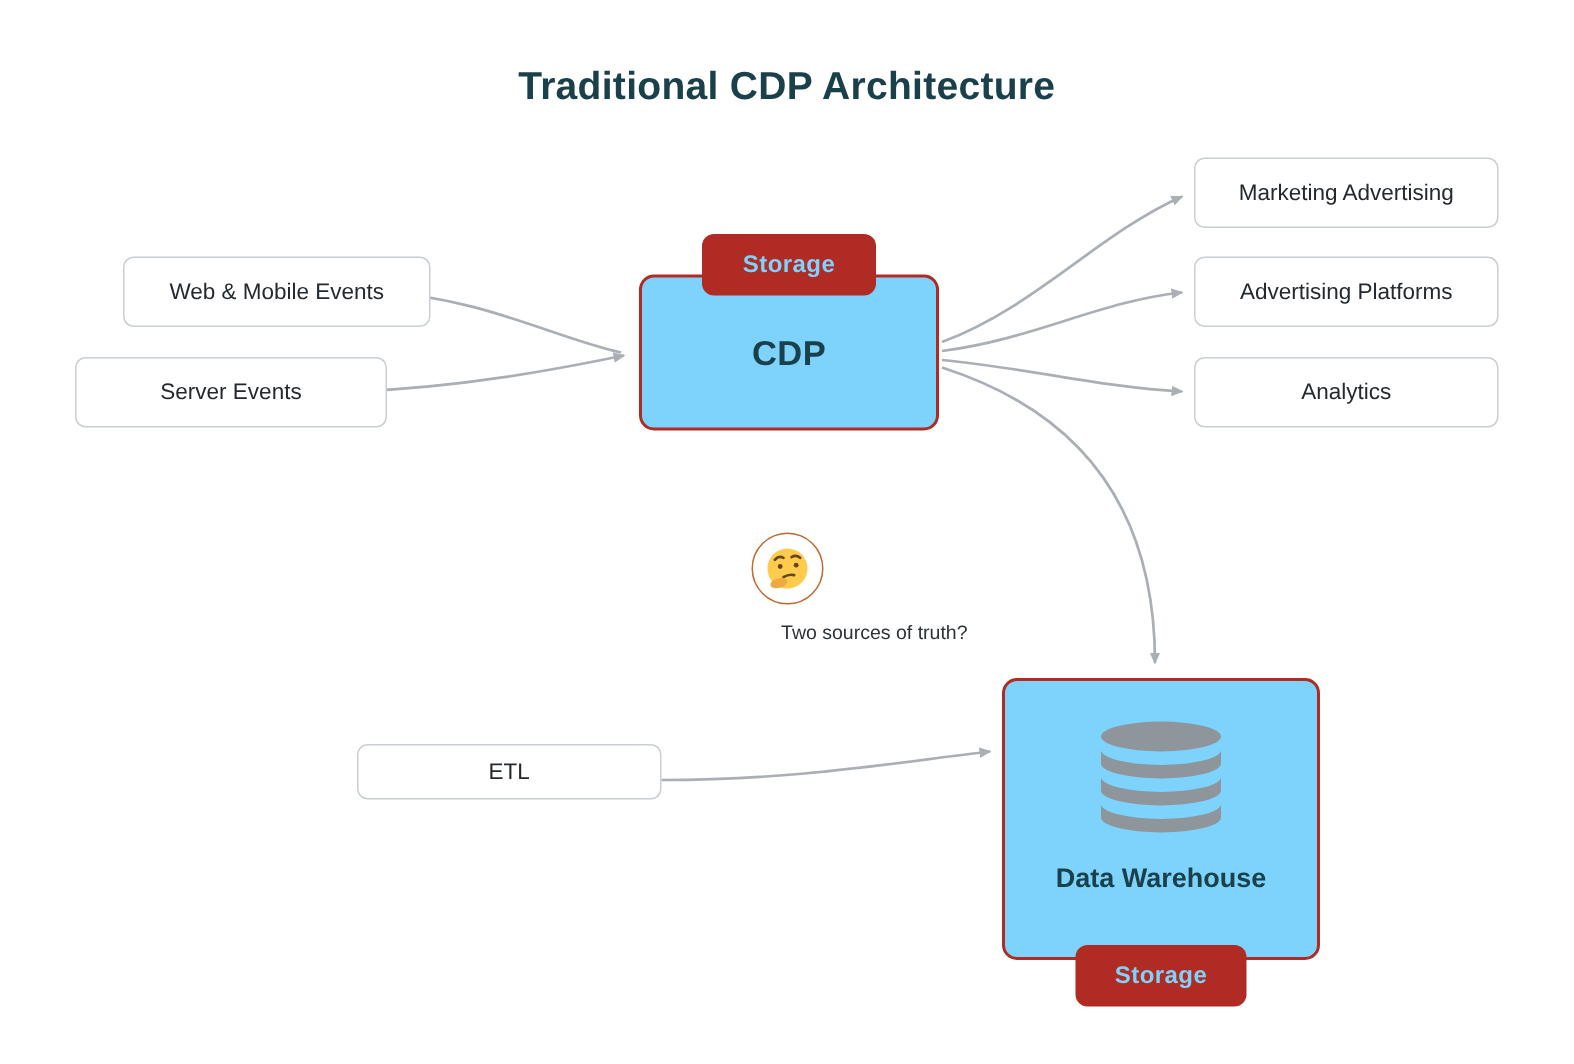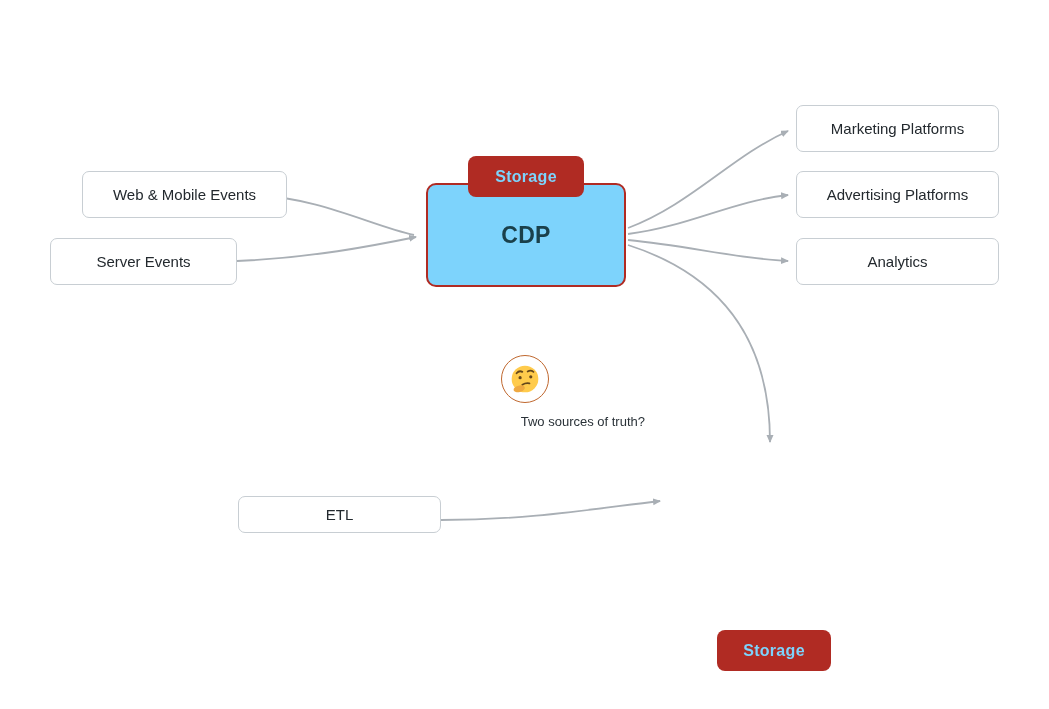--- a/index.html
+++ b/index.html
@@ -63,21 +63,21 @@
     justify-content: center;
     font-size: 16px;
     font-weight: 600;
     letter-spacing: 0.3px;
     z-index: 3;
     box-sizing: border-box;
   }
   #node-cdp        { left: 426px; top: 183px; width: 200px; height: 104px; }
   #badge-cdp       { left: 468px; top: 156px; width: 116px; height: 41px; }
   #node-web-mobile { left: 50px;  top: 171px; width: 205px; height: 47px; margin-left: 32px; }
-  #node-server     { left: 50px;  top: 238px; width: 187px; height: 47px; }
+  #node-server     { left: 50px;  top: 238px; width: 208px; height: 47px; }
   #node-marketing  { left: 796px; top: 105px; width: 203px; height: 47px; }
   #node-advertising{ left: 796px; top: 171px; width: 203px; height: 47px; }
   #node-analytics  { left: 796px; top: 238px; width: 203px; height: 47px; }
   #node-etl        { left: 238px; top: 496px; width: 203px; height: 37px; }
   #node-warehouse  {
     left: 668px; top: 452px; width: 212px; height: 188px;
     flex-direction: column; justify-content: flex-start;
   }
   #badge-warehouse { left: 717px; top: 630px; width: 114px; height: 41px; }
   .db-icon-wrap { margin-top: 26px; }
@@ -116,20 +116,21 @@
     font-weight: 500;
     color: #2A3238;
     z-index: 2;
   }
 </style>
 </head>
 <body>
 
 <div id="canvas">
 
+  <div class="title">Traditional CDP Architecture</div>
 
   <svg id="arrow-layer" viewBox="0 0 1049 709" xmlns="http://www.w3.org/2000/svg">
     <defs>
       <marker id="arrowhead" markerWidth="9" markerHeight="8" refX="7" refY="3.5" orient="auto" markerUnits="userSpaceOnUse">
         <path d="M0,0 L8,3.5 L0,7 Z" fill="#A9AFB5"></path>
       </marker>
     </defs>
     <g fill="none" stroke="#A9AFB5" stroke-width="1.8">
       <path d="M255,195 C320,198 372,226 414,235"></path>
       <path d="M237,261 C310,258 372,246 416,237" marker-end="url(#arrowhead)"></path>
@@ -149,21 +150,21 @@
   </div>
 
   <div class="badge" id="badge-cdp">
     <span>Storage</span>
   </div>
   <div class="node-red" id="node-cdp">
     <span class="cdp-label">CDP</span>
   </div>
 
   <div class="node" id="node-marketing">
-    <span>Marketing Platforms</span>
+    <span>Marketing Advertising</span>
   </div>
   <div class="node" id="node-analytics">
     <span>Analytics</span>
   </div>
   <div class="node" id="node-advertising">
     <span>Advertising Platforms</span>
   </div>
 
   <div class="emoji-circle">
     <svg width="32" height="32" viewBox="0 0 36 36" xmlns="http://www.w3.org/2000/svg">
@@ -175,17 +176,28 @@
       <path d="M15 24.5 q4 -2.5 8 -1.5" stroke="#65471B" stroke-width="2" fill="none" stroke-linecap="round"></path>
       <ellipse cx="11.5" cy="29" rx="6.5" ry="3.6" fill="#EFA941" transform="rotate(-14 11.5 29)"></ellipse>
     </svg>
   </div>
   <div class="annotation-text">Two sources of truth?</div>
 
   <div class="node" id="node-etl">
     <span>ETL</span>
   </div>
 
+  <div class="node-red" id="node-warehouse">
+    <div class="db-icon-wrap">
+      <svg width="88" height="78" viewBox="0 0 88 78" xmlns="http://www.w3.org/2000/svg">
+        <ellipse cx="44" cy="11" rx="40" ry="10" fill="#8E959B"></ellipse>
+        <path d="M4 20 a40 10 0 0 0 80 0 v9 a40 10 0 0 1 -80 0 z" fill="#8E959B"></path>
+        <path d="M4 38 a40 10 0 0 0 80 0 v9 a40 10 0 0 1 -80 0 z" fill="#8E959B"></path>
+        <path d="M4 56 a40 10 0 0 0 80 0 v9 a40 10 0 0 1 -80 0 z" fill="#8E959B"></path>
+      </svg>
+    </div>
+    <div class="dw-label">Data Warehouse</div>
+  </div>
   <div class="badge" id="badge-warehouse">
     <span>Storage</span>
   </div>
 
 </div>
 
 </body></html>

